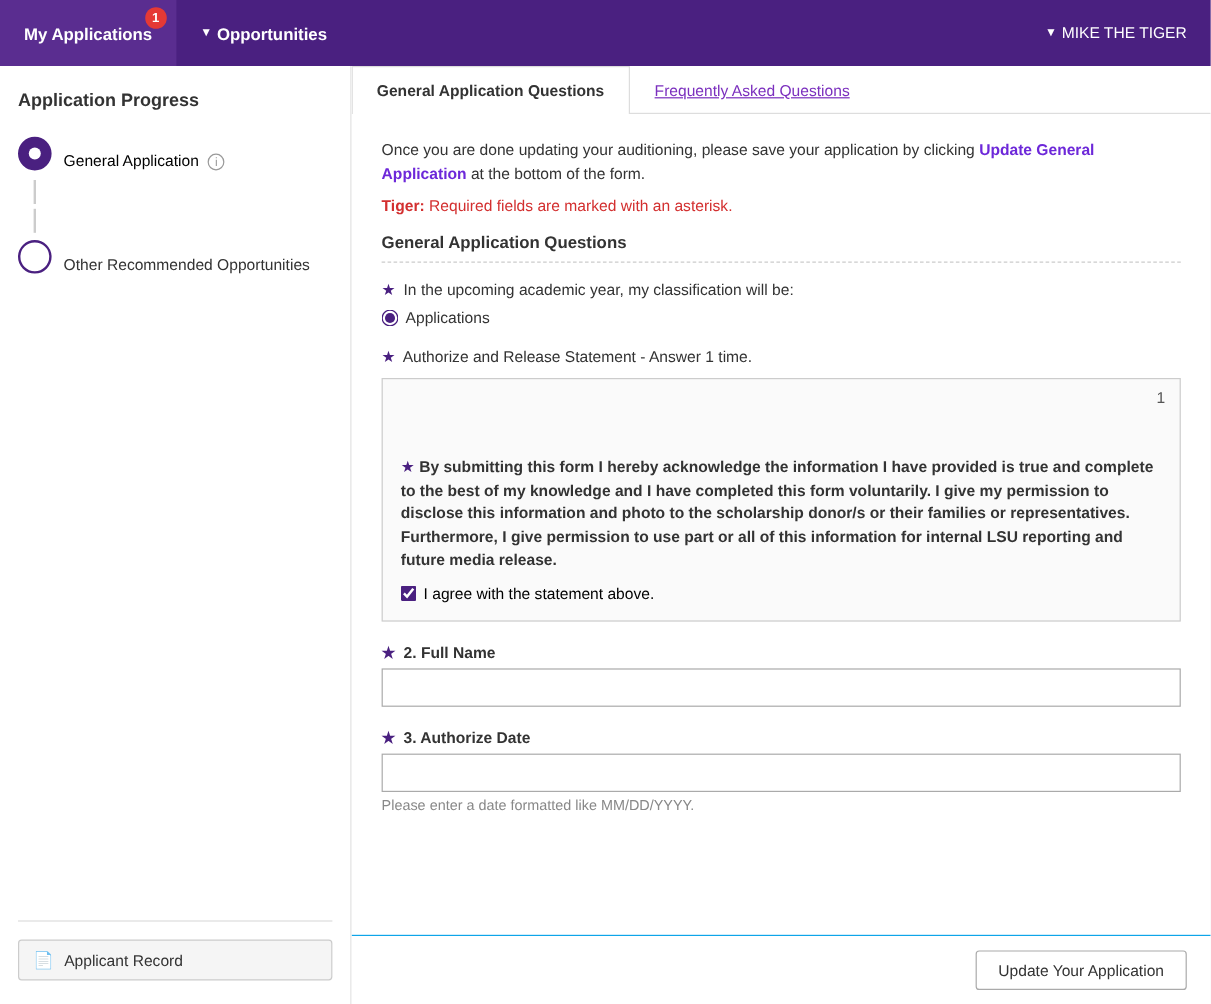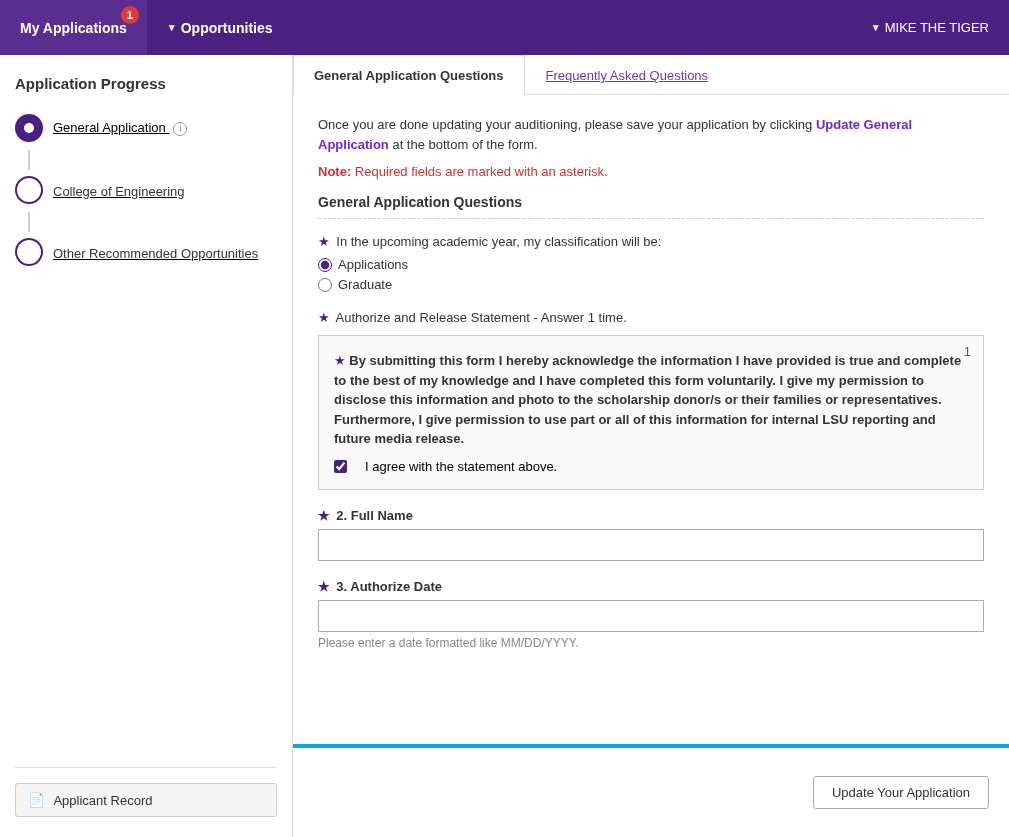--- a/index.html
+++ b/index.html
@@ -75,24 +75,23 @@
       padding: 20px 15px;
     }
     .sidebar-title {
       font-size: 15px;
       font-weight: bold;
       color: #333;
       margin-bottom: 20px;
     }
     .progress-item {
       display: flex;
-      align-items: center;
+      align-items: flex-end;
       margin-bottom: 8px;
       cursor: pointer;
-      text-decoration: underline;
     }
     .progress-circle {
       width: 28px;
       height: 28px;
       border-radius: 50%;
       border: 2px solid #4a2080;
       display: flex;
       align-items: center;
       justify-content: center;
       flex-shrink: 0;
@@ -261,31 +260,32 @@
       top: 8px;
       right: 12px;
       font-size: 13px;
       color: #555;
     }
     .authorize-text {
       font-size: 13px;
       color: #333;
       line-height: 1.5;
       margin-bottom: 10px;
+      margin-top: 48px;
     }
     .authorize-text .required-star {
       color: #4a2080;
     }
     .authorize-text strong {
       color: #333;
     }
     .checkbox-row {
       display: flex;
       align-items: center;
-      gap: 18px;
+      gap: 6px;
       font-size: 13px;
     }
     .checkbox-row input[type="checkbox"] {
       accent-color: #4a2080;
       width: 13px;
       height: 13px;
     }
 
     .form-field-group {
       margin-bottom: 18px;
@@ -309,22 +309,22 @@
       outline: none;
     }
     .field-hint {
       font-size: 12px;
       color: #888;
       margin-top: 4px;
     }
 
     
     .bottom-bar {
-      border-top: 4px solid #0ea5e9;
-      padding: 28px 20px;
+      border-top: 1px solid #0ea5e9;
+      padding: 12px 20px;
       display: flex;
       justify-content: flex-end;
       background: white;
     }
     .update-btn {
       background: white;
       border: 1px solid #aaa;
       padding: 8px 18px;
       font-size: 13px;
       color: #333;
@@ -359,24 +359,20 @@
     <div class="progress-item">
       <div class="progress-circle filled"></div>
       <div style="padding-top:2px;">
         <span>General Application</span>
         <span class="info-icon">i</span>
       </div>
     </div>
 
     <div class="progress-line"></div>
 
-    <div class="progress-item">
-      <div class="progress-circle"></div>
-      <div class="progress-label">College of Engineering</div>
-    </div>
 
     <div class="progress-line"></div>
 
     <div class="progress-item">
       <div class="progress-circle"></div>
       <div class="progress-label">Other Recommended Opportunities</div>
     </div>
 
     <div class="sidebar-bottom">
       <div class="applicant-record-btn">
@@ -399,38 +395,34 @@
 
     <div class="form-area">
 
       <p class="form-intro">
         <span>Once you are done updating your auditioning, please save your application by clicking</span>
         <strong> <span>Update General Application</span> </strong>
         <span>at the bottom of the form.</span>
       </p>
 
       <p class="form-note">
-        <strong><span>Note:</span></strong>
+        <strong><span>Tiger:</span></strong>
         <span style="color:#d32f2f;">Required fields are marked with an asterisk.</span>
       </p>
 
       <div class="form-section-title">General Application Questions</div>
 
       <div class="form-question">
         <div class="question-label">
           <span class="required-star">★</span>
           <span>In the upcoming academic year, my classification will be:</span>
         </div>
         <label class="radio-option">
           <input type="radio" name="classification" value="undergraduate" checked="" style="">
           <span>Applications</span>
-        </label>
-        <label class="radio-option">
-          <input type="radio" name="classification" value="graduate" style="">
-          <span>Graduate</span>
         </label>
       </div>
 
 
       <div class="form-question">
         <div class="question-label">
           <span class="required-star">★</span>
           <span>Authorize and Release Statement - Answer 1 time.</span>
         </div>
         <div class="authorize-box">

